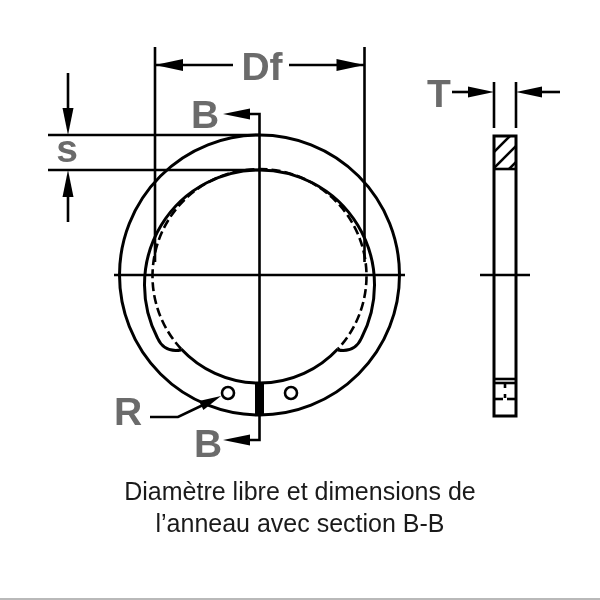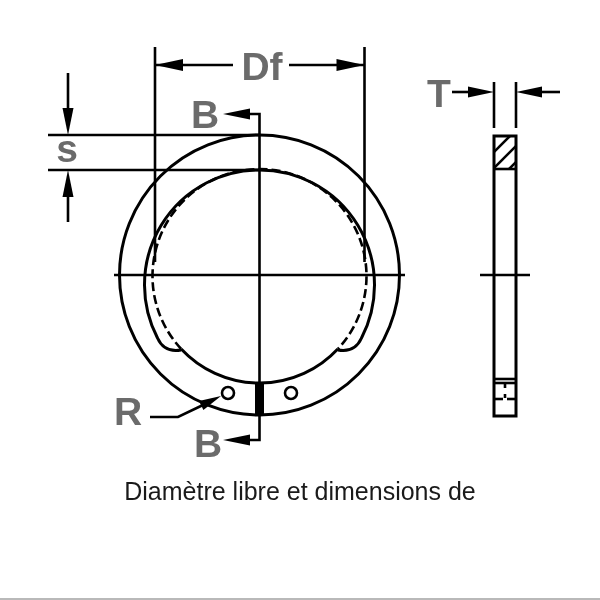--- a/index.html
+++ b/index.html
@@ -103,15 +103,16 @@
       <polygon class="ah" points="494,92 468,86.5 468,97.5"></polygon>
       <line class="ln" x1="538" y1="92" x2="560" y2="92"></line>
       <polygon class="ah" points="516,92 542,86.5 542,97.5"></polygon>
       <text class="lbl" x="439" y="107" text-anchor="middle">T</text>
     </g>
   </g>
 </svg>
 
 <div class="caption">
   <div>Diamètre libre et dimensions de</div>
+  <div>l’anneau avec section B-B</div>
 </div>
 
 <div class="bottom-rule"></div>
 
 </body></html>

